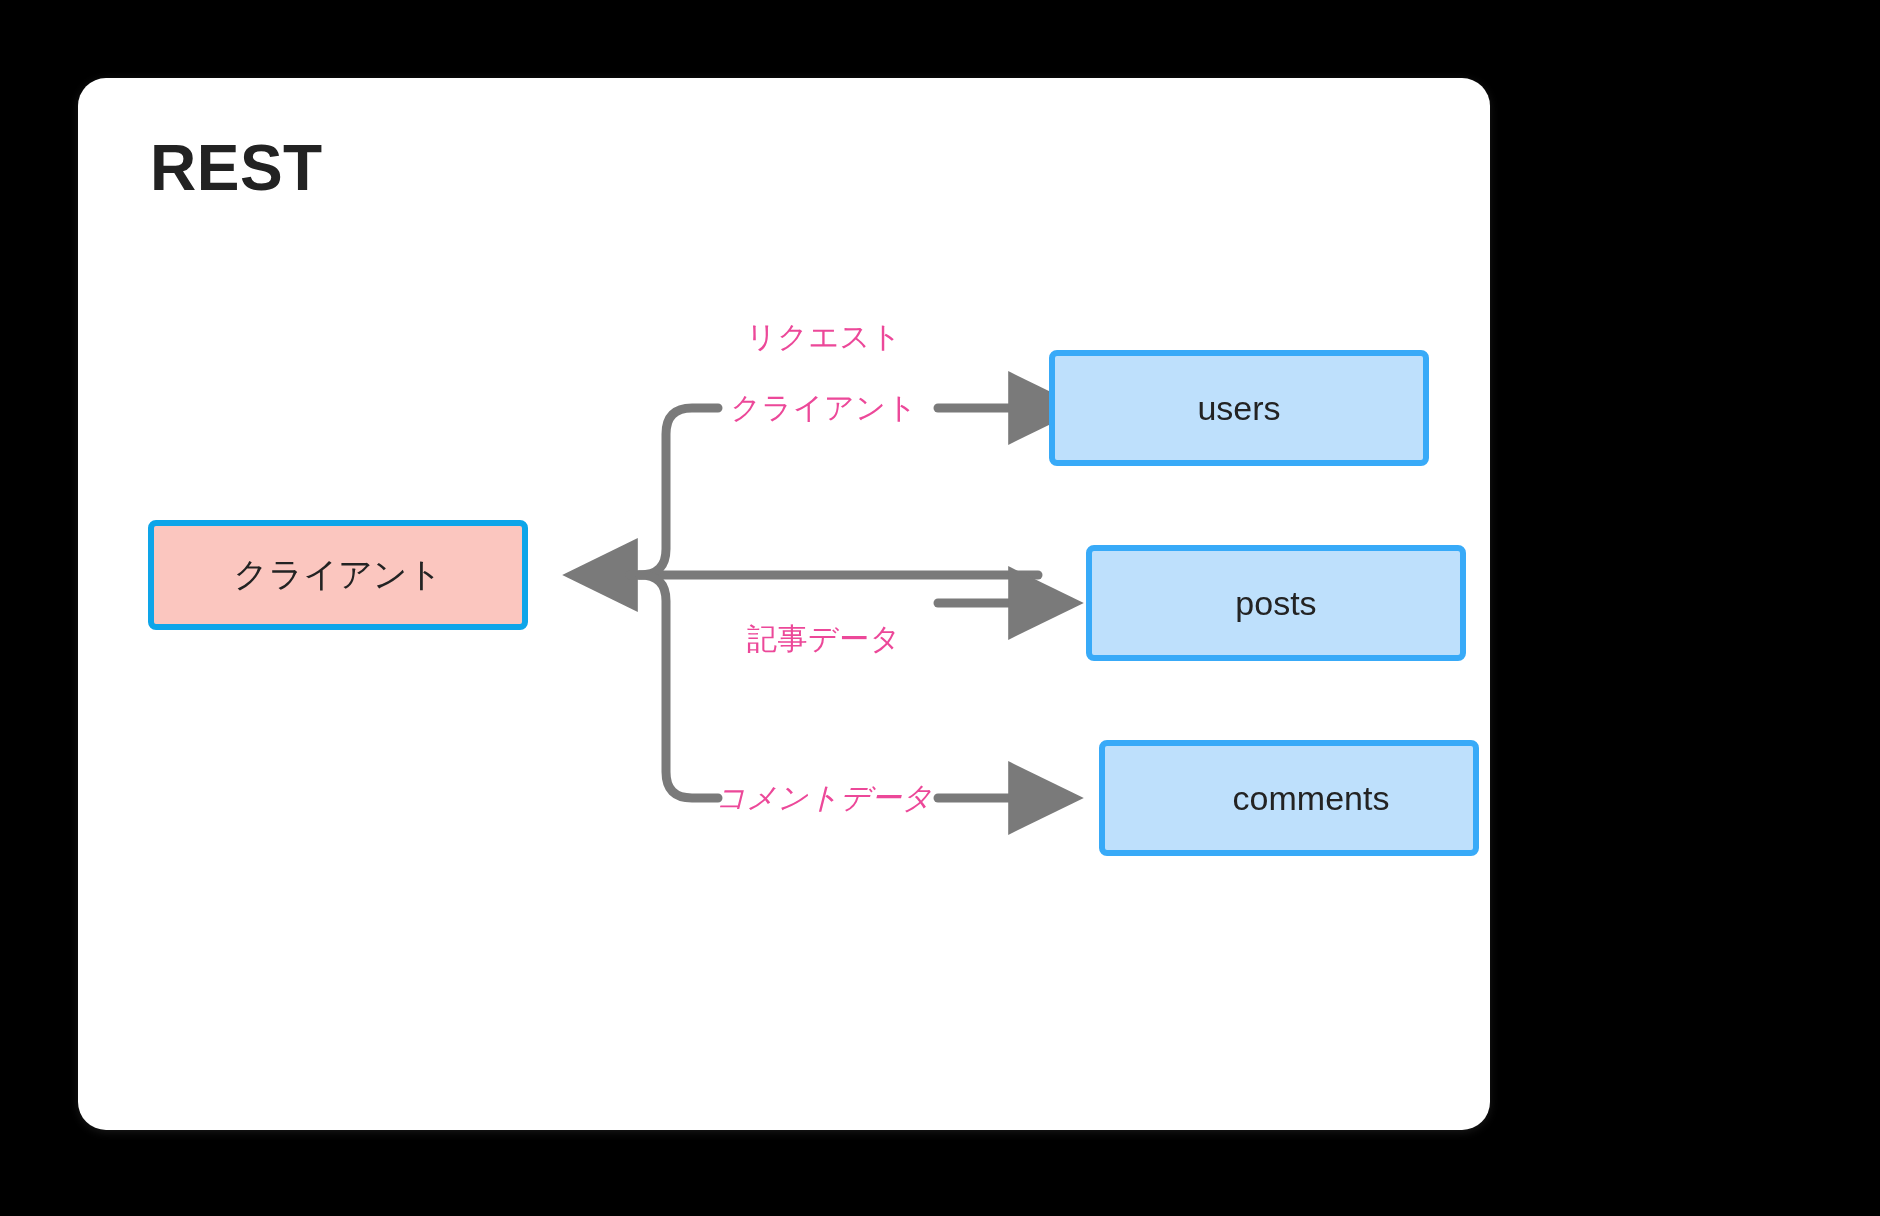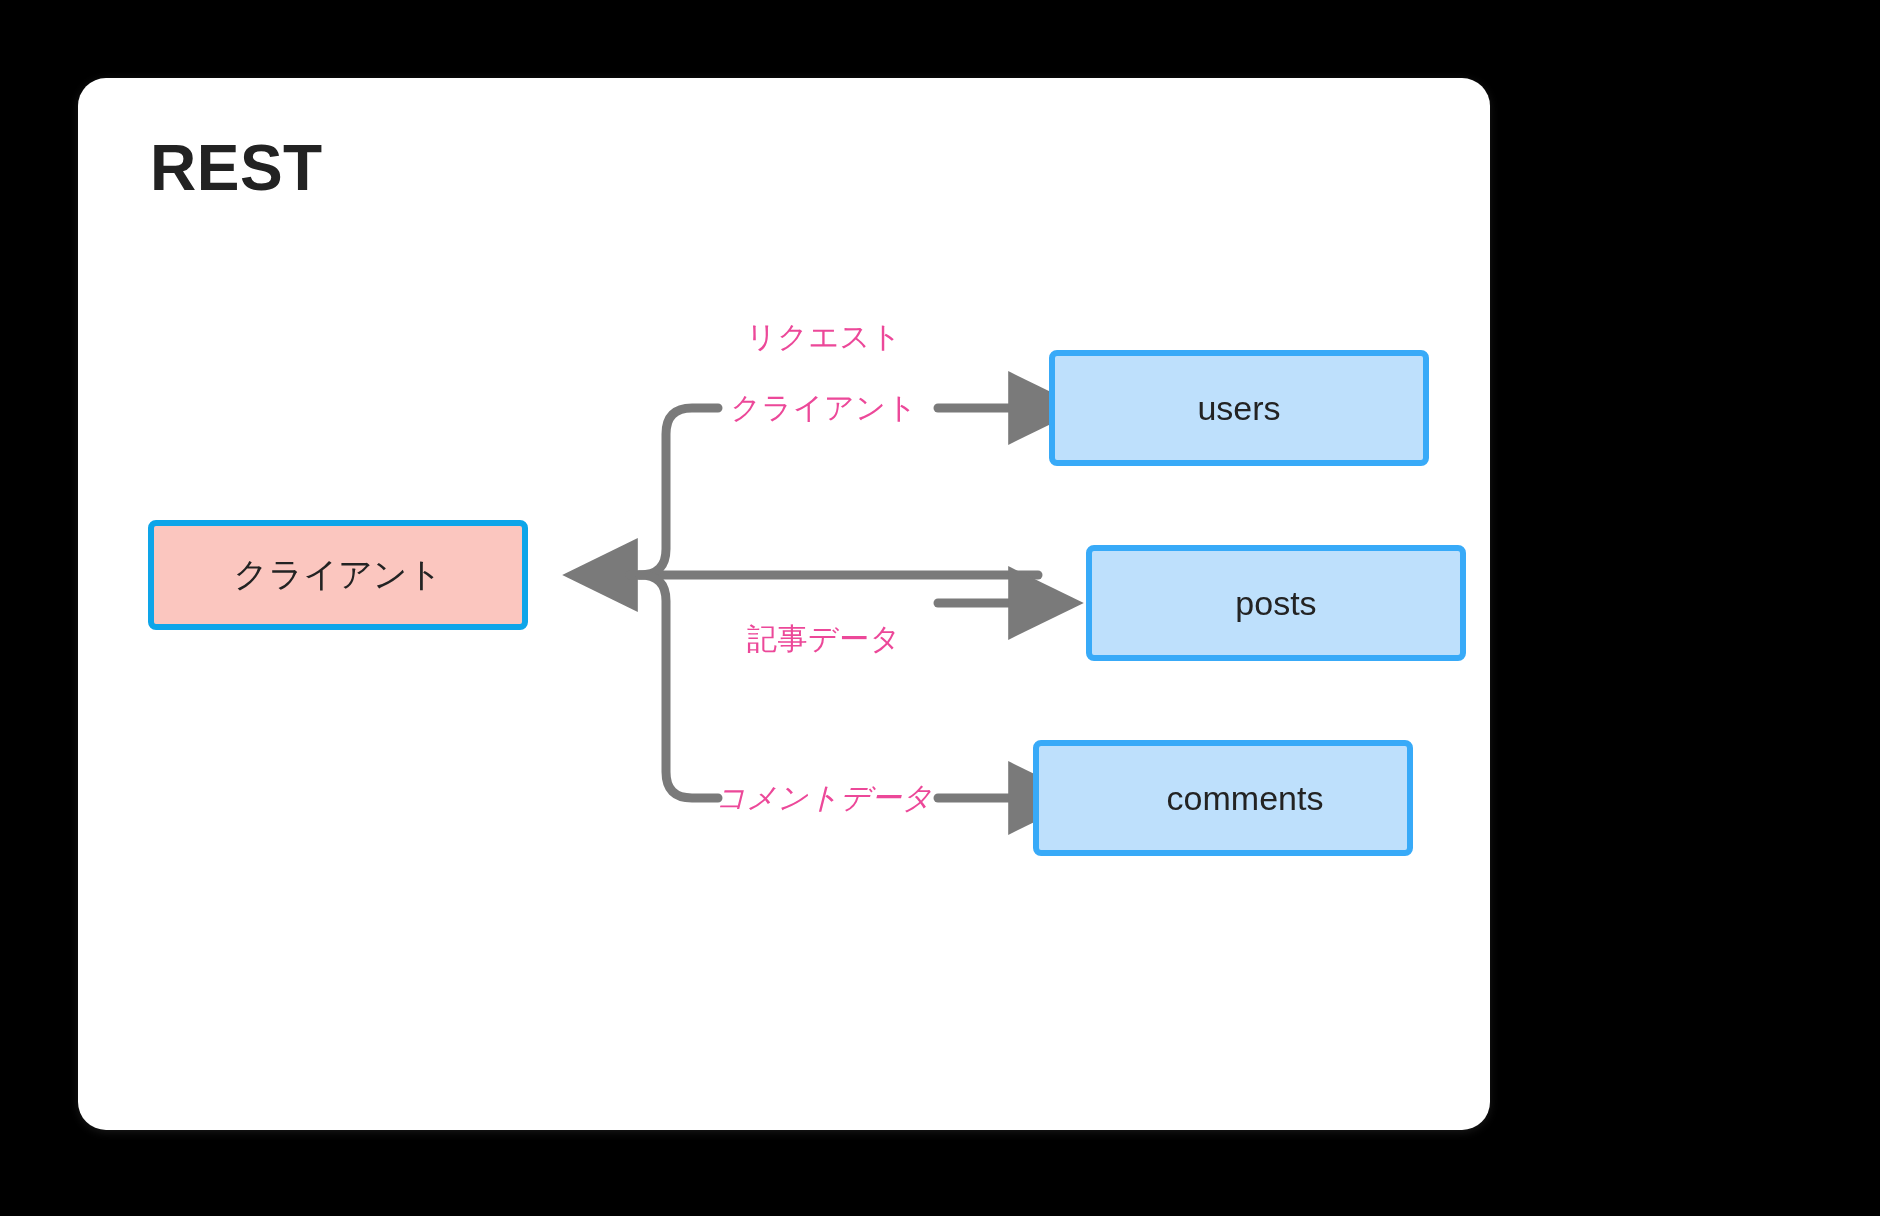--- a/index.html
+++ b/index.html
@@ -84,21 +84,21 @@
   }
   .node-resource {
     background: #BEE0FC;
     border: 6px solid #38AAF8;
   }
 
   
   #node-client    { left: 70px;   top: 442px; width: 380px; height: 110px; }
   #node-users     { left: 971px;  top: 272px; width: 380px; height: 116px; }
   #node-posts     { left: 971px;  top: 467px; width: 380px; height: 116px; margin-left: 37px; }
-  #node-comments  { left: 955px;  top: 662px; width: 380px; height: 116px; padding-left: 44px; }
+  #node-comments  { left: 1021px;  top: 662px; width: 380px; height: 116px; padding-left: 44px; }
 
   
   .edge-label {
     position: absolute;
     font-size: 30px;
     color: #ec4899;
     white-space: nowrap;
     transform: translate(-50%, -50%);
     letter-spacing: 0.5px;
   }

